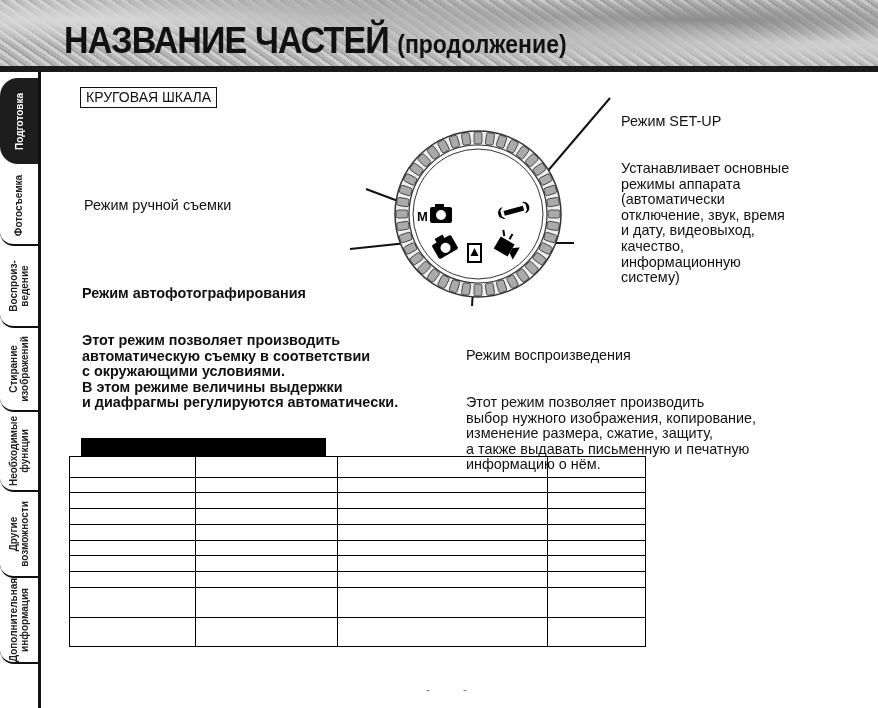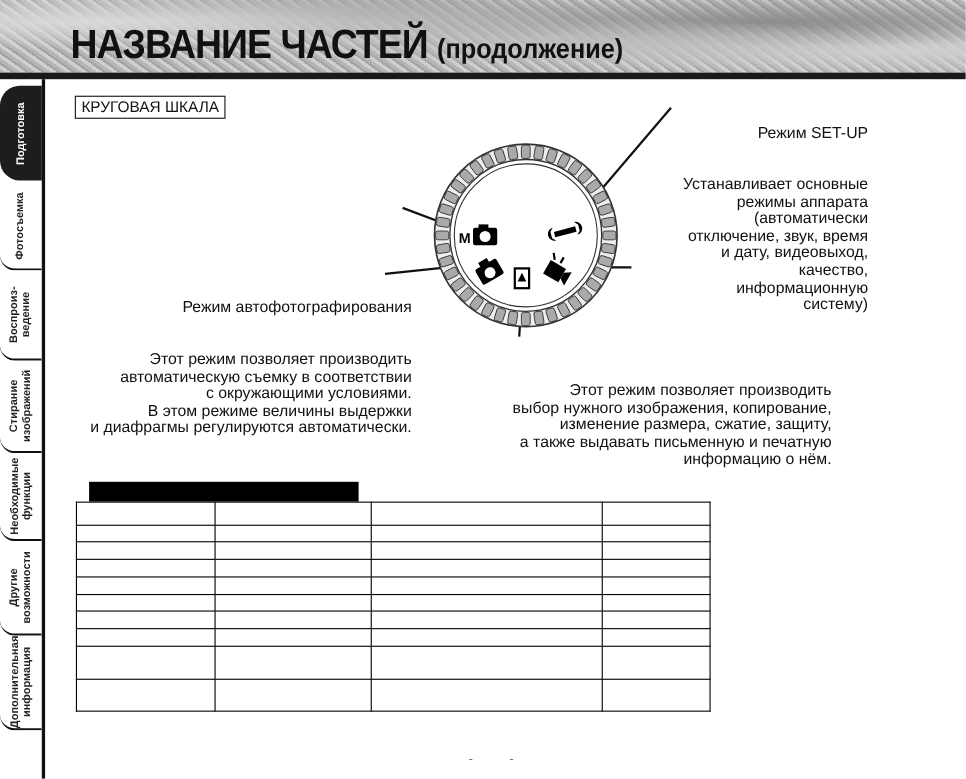--- a/index.html
+++ b/index.html
@@ -18,23 +18,23 @@
   .title { position:absolute; left:64px; top:20px; font-weight:bold; font-size:37px; letter-spacing:-1px;
            color:#111; transform:scaleX(0.92); transform-origin:left; white-space:nowrap; }
   .title .sub { font-size:25px; letter-spacing:0; }
   .sidebar-line { position:absolute; left:38px; top:72px; width:3px; height:636px; background:#111; }
   .tab { position:absolute; left:0; width:38px; border-radius:0 0 0 14px; border-bottom:2px solid #111;
          display:flex; align-items:center; justify-content:center; }
   .tab.active { background:#1d1d1d; border-radius:18px 0 0 18px; border-bottom:none; }
   .tab span { display:block; transform:rotate(-90deg); white-space:pre; text-align:center;
               font-size:10px; font-weight:bold; line-height:11px; color:#222; }
   .tab.active span { color:#fff; }
-  .boxlabel { position:absolute; left:68px; top:87px; border:1.5px solid #111; padding:1px 5px 2px 5px;
+  .boxlabel { position:absolute; left:80px; top:87px; border:1.5px solid #111; padding:1px 5px 2px 5px;
               font-size:14px; }
-  .txt { position:absolute; font-size:14.4px; line-height:15.6px; white-space:pre; color:#111;text-align:right; }
+  .txt { position:absolute; font-size:14.4px; line-height:15.6px; white-space:pre; color:#111; }
   .dial { position:absolute; left:393px; top:129px; }
   .table-head { position:absolute; left:81px; top:438px; width:245px; height:18px; background:#000; }
   table.grid { position:absolute; left:69px; top:456px; border-collapse:collapse; }
   table.grid td { border:1.5px solid #000; padding:0; }
   .pagenum { position:absolute; top:683px; font-size:12px; color:#777; }
 </style>
 </head>
 <body>
 
 <div class="header"></div>
@@ -68,41 +68,43 @@
 возможности</span>
 </div>
 <div class="tab" style="top:578px;height:84px;">
   <span>Дополнительная
 информация</span>
 </div>
 
 <div class="boxlabel">КРУГОВАЯ ШКАЛА</div>
 
 <div class="txt" style="left:84px;top:167px;">
-</div>
-<div class="txt" style="left:82px;top:242px;">
+  <div>Режим ручной съемки</div>
+</div>
+<div class="txt" style="left:82px;top:255px;font-weight:bold;">
   <div>Режим автофотографирования</div>
   <div>Этот режим позволяет производить
 автоматическую съемку в соответствии
 с окружающими условиями.
 В этом режиме величины выдержки
 и диафрагмы регулируются автоматически.</div>
 </div>
 <div class="txt" style="left:621px;top:83px;">
   <div>Режим SET-UP</div>
   <div>Устанавливает основные
 режимы аппарата
 (автоматически
 отключение, звук, время
 и дату, видеовыход,
 качество,
 информационную
 систему)</div>
 </div>
 <div class="txt" style="left:466px;top:317px;">
+  <div>Режим воспроизведения</div>
   <div>Этот режим позволяет производить
 выбор нужного изображения, копирование,
 изменение размера, сжатие, защиту,
 а также выдавать письменную и печатную
 информацию о нём.</div>
 </div>
 
 <svg style="position:absolute;left:0;top:0;" width="878" height="708">
   <line x1="366" y1="189" x2="414" y2="207" stroke="#111" stroke-width="2"></line>
   <line x1="350" y1="249" x2="426" y2="241" stroke="#111" stroke-width="2"></line>

